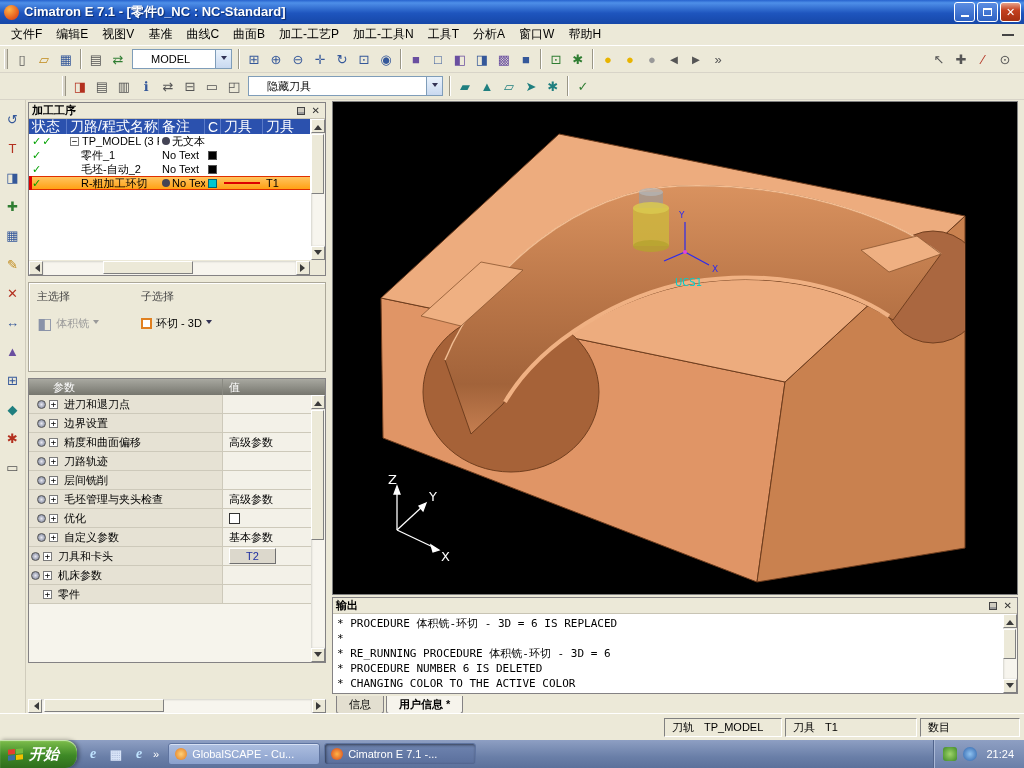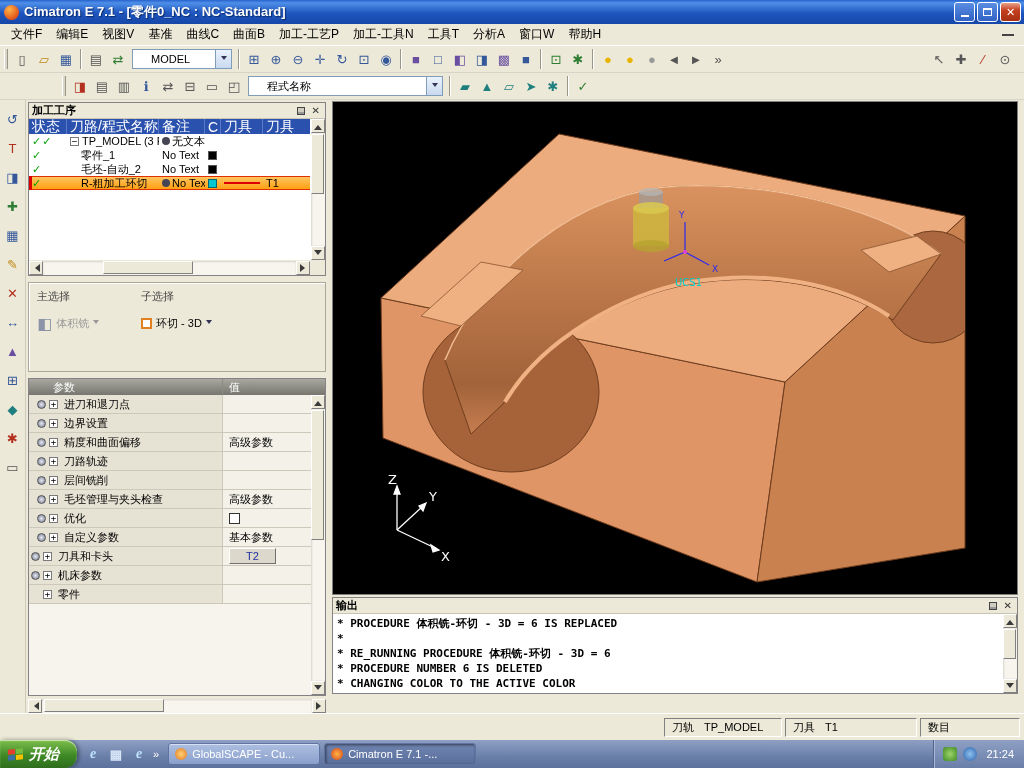--- a/index.html
+++ b/index.html
@@ -106,21 +106,21 @@
   .selrow1 .sl1 { width:104px; }
   .selrow2 { display:flex; align-items:center; }
   .selctl { display:flex; align-items:center; gap:4px; }
   .selctl.first { width:104px; }
   .cubeicon { font-size:16px; color:#8A93A8; font-style:normal;}
   .ringicon { width:11px; height:11px; border:2px solid #E08020; background:#fff; }
   .seltext { font-size:11px; }
   .seltext.dis { color:#9a9a9a; }
 
   
-  .paramwrap { position:absolute; left:2px; top:278px; width:298px; height:318px; border:1px solid #848284; background:#F6F4EC;}
+  .paramwrap { position:absolute; left:2px; top:278px; width:298px; height:285px; border:1px solid #848284; background:#F6F4EC;}
   .phead { display:flex; height:16px; background:linear-gradient(#A8A8A0,#76766E); color:#fff; font-size:11px;}
   .phc1 { width:194px; display:flex; align-items:center; padding-left:24px; border-right:1px solid #8a8a82;}
   .phc2 { flex:1; display:flex; align-items:center; padding-left:6px;}
   .pgrid { position:absolute; left:0; top:16px; right:14px; bottom:0; overflow:hidden;}
   .prow { display:flex; height:19px; border-bottom:1px solid #CDC9BA; }
   .plab { width:194px; background:#E6E2D4; border-right:1px solid #CDC9BA; display:flex; align-items:center;
     padding-left:8px; gap:3px; font-size:11px; white-space:nowrap; overflow:hidden;}
   .plab.noind { padding-left:2px; }
   .plab.partind { padding-left:14px; }
   .pval { flex:1; display:flex; align-items:center; padding-left:6px; font-size:11px; background:#F3F1E8;}
@@ -130,21 +130,21 @@
     padding:0 16px; font-size:11px; line-height:14px;}
   .paramv { position:absolute; right:0; top:16px; bottom:0; }
   .hs2 { position:absolute; left:2px; top:598px; width:298px; }
 
   
   .viewport { position:absolute; left:2px; top:1px; width:686px; height:494px; background:#000; border:1px solid #808080;}
 
   
   .outwrap { position:absolute; left:2px; top:497px; width:686px; height:97px; border:1px solid #848284; background:#fff;}
   .outbody { position:absolute; left:0; top:16px; right:14px; bottom:0; background:#fff; padding:2px 0 0 4px; overflow:hidden;}
-  .oline { font-family:"DejaVu Sans Mono","Liberation Mono",monospace; font-size:11px; line-height:15px; white-space:pre;font-weight:bold; }
+  .oline { font-family:"DejaVu Sans Mono","Liberation Mono",monospace; font-size:11px; line-height:15px; white-space:pre; }
   .outv { position:absolute; right:0; top:16px; bottom:0; }
   .outtabs { position:absolute; left:2px; top:596px; width:686px; height:17px; display:flex; align-items:flex-start; padding-left:4px; gap:2px;}
   .otab { padding:1px 12px; font-size:11px; border:1px solid #848284; border-top:none; background:#E3DFD0;
     border-radius:0 0 3px 3px;}
   .otab.active { background:#F6F4EC; font-weight:bold; }
 
   
   .statusbar { position:absolute; left:0; top:713px; width:1024px; height:27px; background:#ECE9D8;
     border-top:1px solid #fff; display:flex; align-items:center; padding:0 4px; gap:3px;}
   .sgrow { flex:1; }
@@ -268,21 +268,21 @@
     <span class="grip"></span>
     <span class="tbi cB">◨</span>
     <span class="tbi cE">▤</span>
     <span class="tbi cE">▥</span>
     <span class="tbi cA">ℹ</span>
     <span class="tbi cE">⇄</span>
     <span class="tbi cE">⊟</span>
     <span class="tbi cE">▭</span>
     <span class="tbi cE">◰</span>
     <span class="combo w195">
-      <span class="cval">程式名称</span>
+      <span class="cval">隐藏刀具</span>
       <span class="cbtn">
           <i class="tri-d"></i>
         </span>
     </span>
     <span class="tbsep"></span>
     <span class="tbi cT">▰</span>
     <span class="tbi cT">▲</span>
     <span class="tbi cT">▱</span>
     <span class="tbi cT">➤</span>
     <span class="tbi cT">✱</span>
@@ -648,20 +648,24 @@
           <span class="sbb">
               <i class="tu"></i>
             </span>
           <span class="strackv">
               <span class="sthumbv" style="top:1px;height:30px;"></span>
             </span>
           <span class="sbb">
               <i class="td"></i>
             </span>
         </div>
+      </div>
+      <div class="outtabs">
+        <span class="otab">信息</span>
+        <span class="otab active">用户信息 *</span>
       </div>
     </div>
   </div>
 
   <div class="statusbar">
     <span class="sgrow"></span>
     <span class="sfield w118">
       <span>刀轨</span>
       <span>TP_MODEL</span>
     </span>

